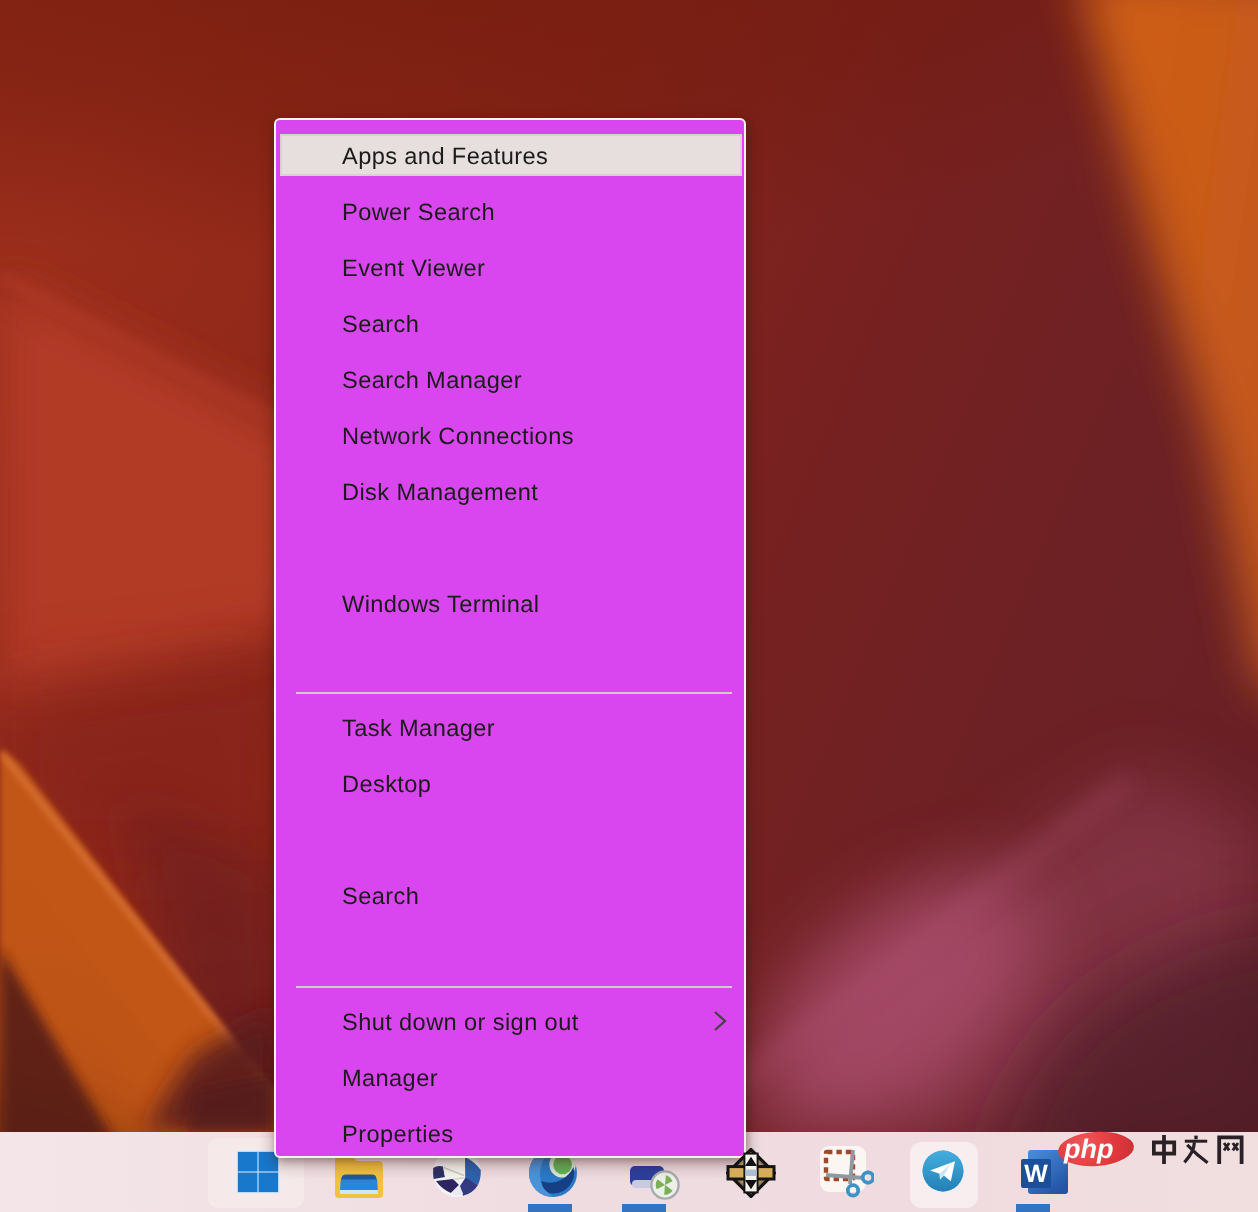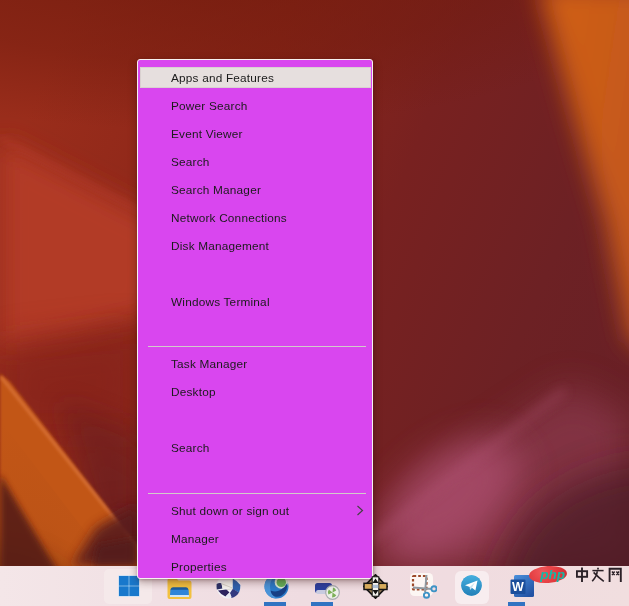--- a/index.html
+++ b/index.html
@@ -19,21 +19,21 @@
   #taskbar{position:absolute;left:0;top:566px;width:629px;height:40px;
     background:linear-gradient(90deg,#f4e6e8 0%,#f1e0e4 25%,#efdce1 48%,#f0dce0 72%,#f1dedf 100%);}
   .startrect{position:absolute;left:104px;top:569px;width:48px;height:35px;border-radius:5px;background:#f5e9ea;}
   .tgrect{position:absolute;left:455px;top:571px;width:34px;height:33px;border-radius:6px;background:#f8edef;}
   .ticon{position:absolute;}
   .bluebar{position:absolute;top:601.5px;height:4.5px;background:#3273c2;}
   
   #phpwm{position:absolute;left:527px;top:564px;width:102px;height:22px;}
   #phpellipse{position:absolute;left:2px;top:2px;width:38px;height:17px;border-radius:50%;
     background:radial-gradient(circle at 35% 30%, #f0575a 0%, #e23a3e 55%, #c92e33 100%);transform:rotate(-4deg);}
-  #phptxt{position:absolute;left:5px;top:2px;width:33px;text-align:right;color:#14b8a6;
+  #phptxt{position:absolute;left:5px;top:2px;width:33px;text-align:left;color:#ffffff;
     font-style:italic;font-weight:bold;font-size:13.5px;line-height:17px;}
 </style>
 </head>
 <body>
 <div id="screen">
   <svg id="wall" width="629" height="606" viewBox="0 0 629 606">
     <defs>
       <linearGradient id="base" x1="0" y1="0.3" x2="1" y2="0.7">
         <stop offset="0" stop-color="#9a2d1b"></stop>
         <stop offset="0.3" stop-color="#8c2619"></stop>

